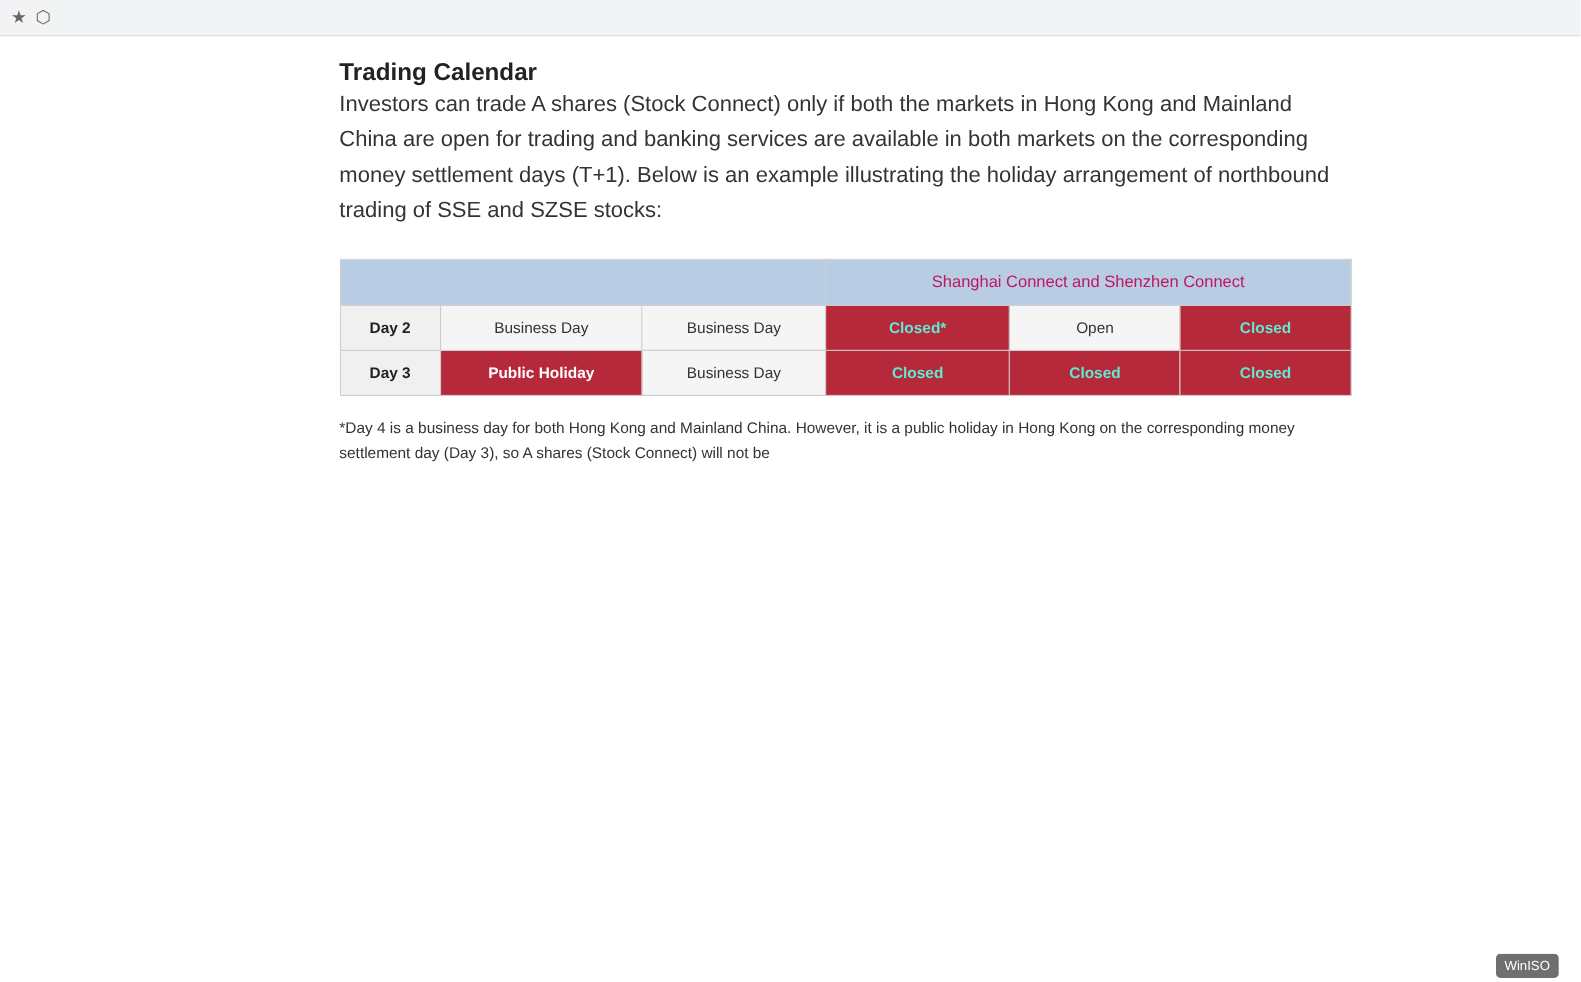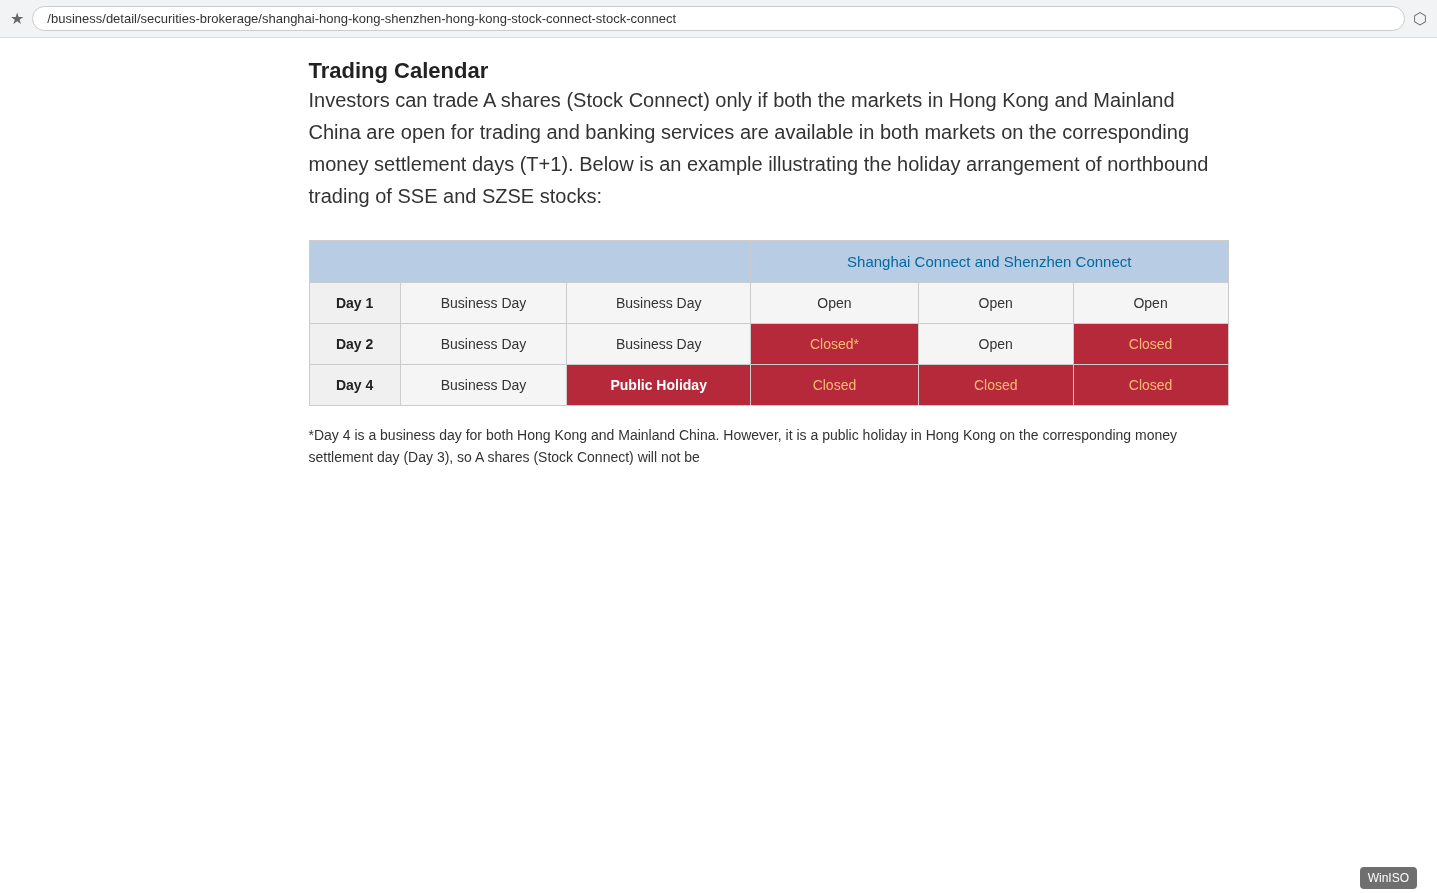--- a/index.html
+++ b/index.html
@@ -65,21 +65,21 @@
       font-size: 14px;
     }
     .header-top-left {
       background: #b8cce4;
       border: 1px solid #ccc;
     }
     .header-top-right {
       background: #b8cce4;
       font-size: 15px;
       font-weight: normal;
-      color: #0369a1;
+      color: #be185d;
     }
     .header-sub {
       background: #e8eef4;
       font-weight: normal;
       color: #333;
       font-size: 14px;
     }
     .day-label {
       background: #f0f0f0;
       font-weight: bold;
@@ -89,22 +89,22 @@
     .cell-normal {
       background: #f5f5f5;
       color: #333;
     }
     .cell-open {
       background: #f5f5f5;
       color: #333;
     }
     .cell-closed {
       background: #b5293a;
-      color: #fdba74;
-      font-weight: normal;
+      color: #5eead4;
+      font-weight: bold;
       margin-left: 13px;
     }
     .cell-public-holiday {
       background: #b5293a;
       color: #fff;
       font-weight: bold;
     }
     .footnote {
       font-size: 14px;
       color: #333;
@@ -121,59 +121,48 @@
       padding: 4px 8px;
       border-radius: 4px;
       opacity: 0.7;
     }
   </style>
 </head>
 <body>
 
 <div class="browser-bar">
   <span class="browser-icon">★</span>
-  <div class="url-bar">
-    <span>/business/detail/securities-brokerage/shanghai-hong-kong-shenzhen-hong-kong-stock-connect-stock-connect</span>
-  </div>
   <span class="browser-icon">⬡</span>
 </div>
 
 <div class="page-content">
   <div class="page-title">Trading Calendar</div>
   <div class="description">Investors can trade A shares (Stock Connect) only if both the markets in Hong Kong and Mainland China are open for trading and banking services are available in both markets on the corresponding money settlement days (T+1). Below is an example illustrating the holiday arrangement of northbound trading of SSE and SZSE stocks:</div>
 
   <div class="table-wrapper">
     <table>
       <thead>
         <tr>
           <th class="header-top-left" colspan="3"></th>
           <th class="header-top-right" colspan="3">Shanghai Connect and Shenzhen Connect</th>
         </tr>
       </thead>
       <tbody id="table-body">
-      <tr>
-            <td class="day-label">Day 1</td>
-            <td class="cell-normal">Business Day</td>
-            <td class="cell-normal">Business Day</td>
-            <td class="cell-open">Open</td>
-            <td class="cell-open">Open</td>
-            <td class="cell-open">Open</td>
-          </tr>
           <tr>
             <td class="day-label">Day 2</td>
             <td class="cell-normal">Business Day</td>
             <td class="cell-normal">Business Day</td>
             <td class="cell-closed">Closed*</td>
             <td class="cell-open">Open</td>
             <td class="cell-closed">Closed</td>
           </tr>
           <tr>
-            <td class="day-label">Day 4</td>
+            <td class="day-label">Day 3</td>
+            <td class="cell-public-holiday">Public Holiday</td>
             <td class="cell-normal">Business Day</td>
-            <td class="cell-public-holiday">Public Holiday</td>
             <td class="cell-closed">Closed</td>
             <td class="cell-closed">Closed</td>
             <td class="cell-closed">Closed</td>
           </tr>
         </tbody>
     </table>
   </div>
 
   <div class="footnote">*Day 4 is a business day for both Hong Kong and Mainland China. However, it is a public holiday in Hong Kong on the corresponding money settlement day (Day 3), so A shares (Stock Connect) will not be</div>
 </div>

